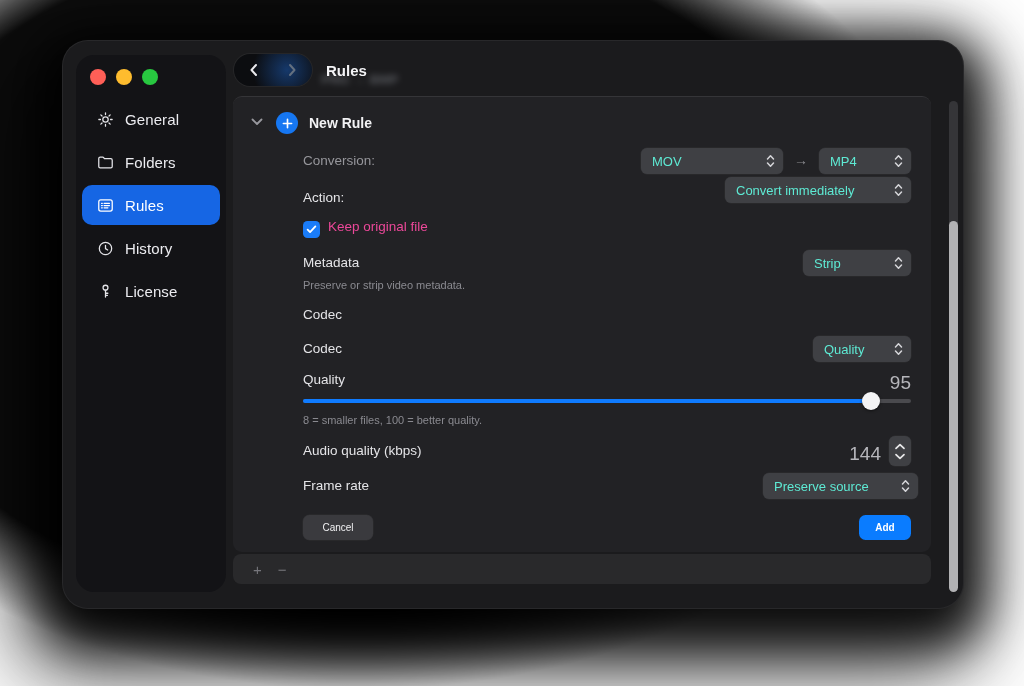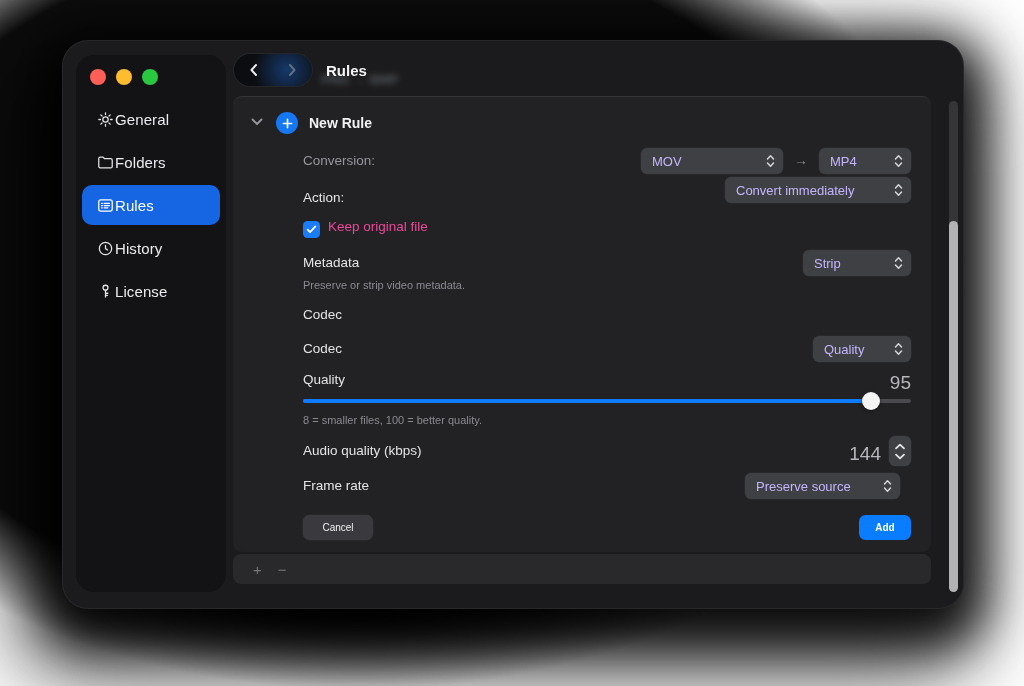--- a/index.html
+++ b/index.html
@@ -11,21 +11,21 @@
     background:#1b1b1d;border:1px solid rgba(255,255,255,0.06);
     box-shadow:0 18px 50px 22px rgba(0,0,0,0.9), -20px 40px 90px 30px rgba(0,0,0,0.55);}
   
   .sidebar{position:absolute;left:13px;top:14px;width:150px;height:537px;border-radius:18px;background:#131316;}
   .traffic{position:absolute;left:6px;top:6px;display:flex;gap:10px;padding:8px;}
   .dot{width:16px;height:16px;border-radius:50%;}
   .dot.red{background:#ff5f57;} .dot.yellow{background:#febc2e;} .dot.green{background:#28c840;}
   .nav{position:absolute;left:6px;right:6px;top:44px;display:flex;flex-direction:column;gap:3px;}
   .item{display:flex;align-items:center;height:40px;border-radius:10px;padding:0 0 0 13px;color:#ececf0;cursor:default;}
   .item .icn{width:20px;height:20px;display:flex;align-items:center;justify-content:center;color:#e4e4e8;}
-  .item .lbl{font-size:15px;font-weight:500;letter-spacing:.1px;}
+  .item .lbl{margin-left:10px;font-size:15px;font-weight:500;letter-spacing:.1px;}
   .item.selected{background:#1666e4;color:#fff;}
   .item.selected .icn{color:#fff;}
   
   .navpill{position:absolute;left:171px;top:13px;width:78px;height:32px;border-radius:16px;background:#0c0d10;
     box-shadow:0 0 0 1px rgba(255,255,255,0.05);overflow:hidden;}
   .navpill .glow{position:absolute;inset:0;background:radial-gradient(circle at 68% 50%, rgba(28,86,168,0.6), rgba(28,86,168,0) 62%);}
   .navbtn{position:absolute;top:0;width:39px;height:32px;display:flex;align-items:center;justify-content:center;}
   .navbtn.back{left:0;color:#e9e9ed;} .navbtn.fwd{left:39px;color:#64707f;}
   .wintitle{position:absolute;left:263px;top:21px;font-size:15px;font-weight:700;color:#f4f4f6;}
   .ghost{position:absolute;left:258px;top:31px;font-size:13px;font-weight:700;color:#a7acb4;
@@ -34,21 +34,21 @@
   .card{position:absolute;left:170px;top:55px;width:698px;height:456px;background:#222225;border-radius:9px;
     border-top:1px solid rgba(255,255,255,0.09);box-sizing:border-box;}
   .disc{position:absolute;left:18px;top:21px;color:#98989e;}
   .pluscircle{position:absolute;left:43px;top:15px;width:22px;height:22px;border-radius:50%;background:#1677f2;
     display:flex;align-items:center;justify-content:center;}
   .sectitle{position:absolute;left:76px;top:18px;font-size:14px;font-weight:700;color:#f2f2f4;}
   .flabel{position:absolute;left:70px;font-size:13.5px;color:#e4e4e7;}
   .flabel.dim{color:#96969b;}
   .help{position:absolute;left:70px;font-size:11px;color:#8a8a90;}
   .dd{position:absolute;height:26px;border-radius:6px;background:#3f4044;display:flex;align-items:center;
-    justify-content:space-between;padding:0 8px 0 11px;box-sizing:border-box;color:#c4b5fd;font-size:13px;
+    justify-content:space-between;padding:0 8px 0 11px;box-sizing:border-box;color:#5eead4;font-size:13px;
     box-shadow:0 0 0 0.5px rgba(255,255,255,0.06);}
   .dd .chev{display:flex;align-items:center;color:#d6d6da;margin-left:8px;}
   .convarrow{position:absolute;left:556px;top:55px;width:24px;text-align:center;color:#8b8b90;font-size:14px;}
   .checkbox{position:absolute;left:70px;top:124px;width:17px;height:17px;border-radius:4.5px;background:#1a7cf8;
     display:flex;align-items:center;justify-content:center;}
   .cbx-label{position:absolute;left:95px;top:122px;font-size:13.5px;color:#ec4899;}
   .rightval{position:absolute;font-size:19px;color:#b6b6bb;}
   .slider{position:absolute;left:70px;top:295px;width:608px;height:18px;}
   .slider .track{position:absolute;left:0;right:0;top:7px;height:4px;border-radius:2px;background:#4a4a4e;}
   .slider .fill{position:absolute;left:0;top:7px;height:4px;border-radius:2px;width:93.5%;background:#0f7bff;}
@@ -240,21 +240,21 @@
       <div class="stepper">
         <svg width="12" height="9" viewBox="0 0 12 9" fill="none" stroke="currentColor" stroke-width="1.7" stroke-linecap="round" stroke-linejoin="round">
             <path d="M2 6.4 6 2.6l4 3.8"></path>
           </svg>
         <svg width="12" height="9" viewBox="0 0 12 9" fill="none" stroke="currentColor" stroke-width="1.7" stroke-linecap="round" stroke-linejoin="round">
             <path d="M2 2.6 6 6.4l4-3.8"></path>
           </svg>
       </div>
 
       <div class="flabel" style="top:381px">Frame rate</div>
-      <div class="dd" style="left:512px;top:376px;width:155px">
+      <div class="dd" style="left:530px;top:376px;width:155px">
         <span>Preserve source</span>
         <span class="chev">
           <svg width="9" height="16" viewBox="0 0 9 16" fill="none" stroke="currentColor" stroke-width="1.5" stroke-linecap="round" stroke-linejoin="round">
               <path d="M1.5 6 4.5 2.8 7.5 6"></path>
               <path d="M1.5 10 4.5 13.2 7.5 10"></path>
             </svg>
         </span>
       </div>
 
       <div class="btn cancel">Cancel</div>

